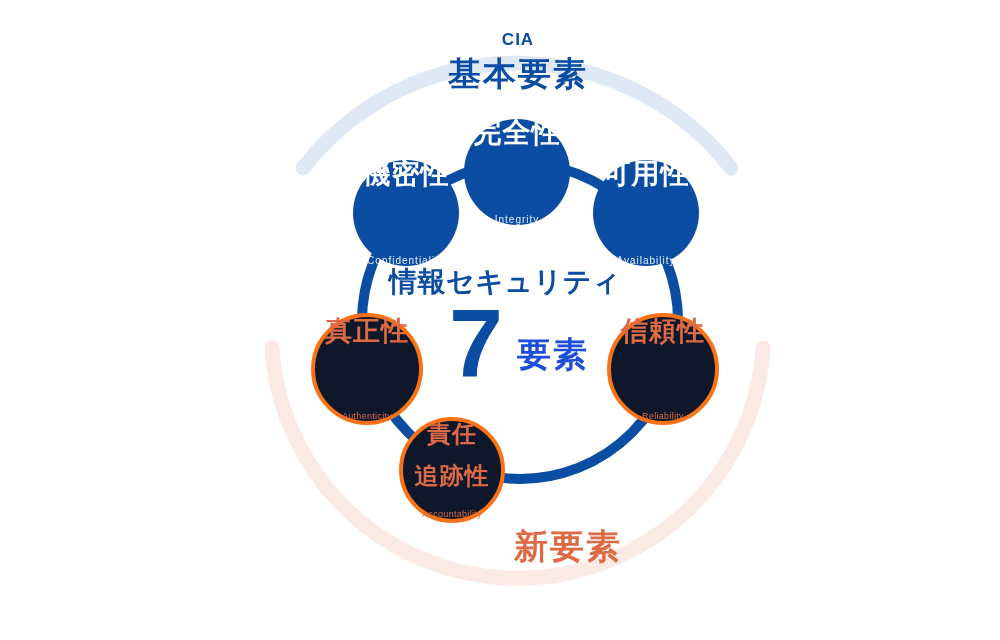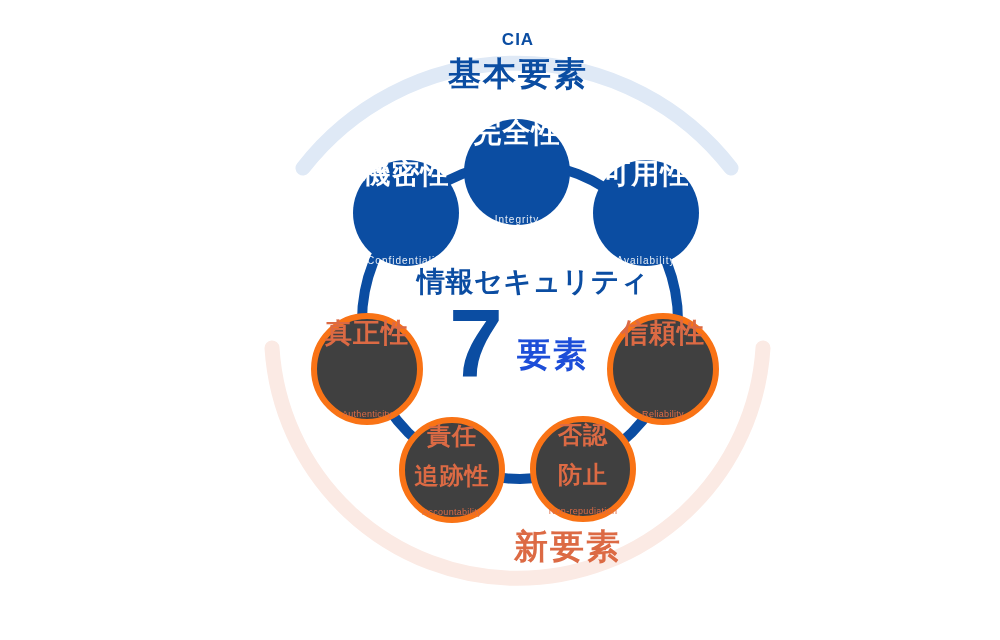--- a/index.html
+++ b/index.html
@@ -12,39 +12,39 @@
   
   .node {
     position:absolute; border-radius:50%; box-sizing:border-box;
     display:flex; flex-direction:column; align-items:center; justify-content:space-between;
     text-align:center;
   }
   .node-blue  { background:#0b4da2; width:106px; height:106px; }
   .node-blue .jp { color:#ffffff; font-size:28px; font-weight:bold; letter-spacing:1px; line-height:1; }
   .node-blue .en { color:rgba(255,255,255,0.9); font-size:10px; letter-spacing:1px; margin-top:8px; }
 
-  .node-orange { background:#404040; border:6px solid #f97316; }
+  .node-orange { background:#0f172a; border:4px solid #f97316; }
   .node-orange .jp { color:#dc6a44; font-size:27px; font-weight:bold; letter-spacing:1px; line-height:1.08; }
   .node-orange .jp2 { color:#dc6a44; font-size:24px; font-weight:bold; letter-spacing:1px; line-height:1.12; }
   .node-orange .en { color:#dc6a44; font-size:9px; letter-spacing:0.3px; margin-top:4px; }
 
   #node-integrity       { left:464px; top:119px; }
   #node-confidentiality { left:353px; top:160px; }
   #node-availability    { left:593px; top:160px; }
   #node-authenticity    { left:311px; top:313px; width:112px; height:112px; }
   #node-reliability     { left:607px; top:313px; width:112px; height:112px; }
   #node-accountability  { left:399px; top:417px; width:106px; height:106px; }
   #node-nonrepudiation  { left:530px; top:416px; width:106px; height:106px; }
 
   
   #cia-block { position:absolute; left:418px; top:30px; width:200px; text-align:center; }
   #cia-line  { color:#0b4da2; font-size:17px; font-weight:bold; letter-spacing:1px; }
   #basic-line{ color:#0b4da2; font-size:33px; font-weight:bold; letter-spacing:2px; margin-top:2px; }
 
-  #center-block { position:absolute; left:389px; top:263px; width:260px; text-align:right; }
+  #center-block { position:absolute; left:389px; top:263px; width:260px; text-align:left; }
   #center-title { color:#0b4da2; font-size:28px; font-weight:bold; letter-spacing:0.5px; white-space:nowrap; }
   #center-row   { display:flex; justify-content:center; align-items:flex-end; gap:14px; margin-top:6px; }
   #big-number   { color:#0b4da2; font-size:97px; font-weight:bold; line-height:0.76; }
   #number-suffix{ color:#1d4ed8; font-size:34px; font-weight:bold; letter-spacing:2px; margin-bottom:3px; }
 
   #new-block { position:absolute; left:422px; top:524px; width:200px; text-align:right; }
   #new-line  { color:#dc6a44; font-size:34px; font-weight:bold; letter-spacing:2px; }
 </style>
 </head>
 <body>
@@ -91,23 +91,18 @@
   </div>
   <div class="node node-orange" id="node-accountability">
     <div class="jp2">責任</div>
     <div class="jp2">追跡性</div>
     <div class="en">Accountability</div>
   </div>
   <div class="node node-orange" id="node-reliability">
     <div class="jp">信頼性</div>
     <div class="en">Reliability</div>
   </div>
-  <div class="node node-orange" id="node-nonrepudiation">
-    <div class="jp2">否認</div>
-    <div class="jp2">防止</div>
-    <div class="en">Non-repudiation</div>
-  </div>
 
   <div id="new-block">
     <div id="new-line">新要素</div>
   </div>
 
 </div>
 
 </body></html>

